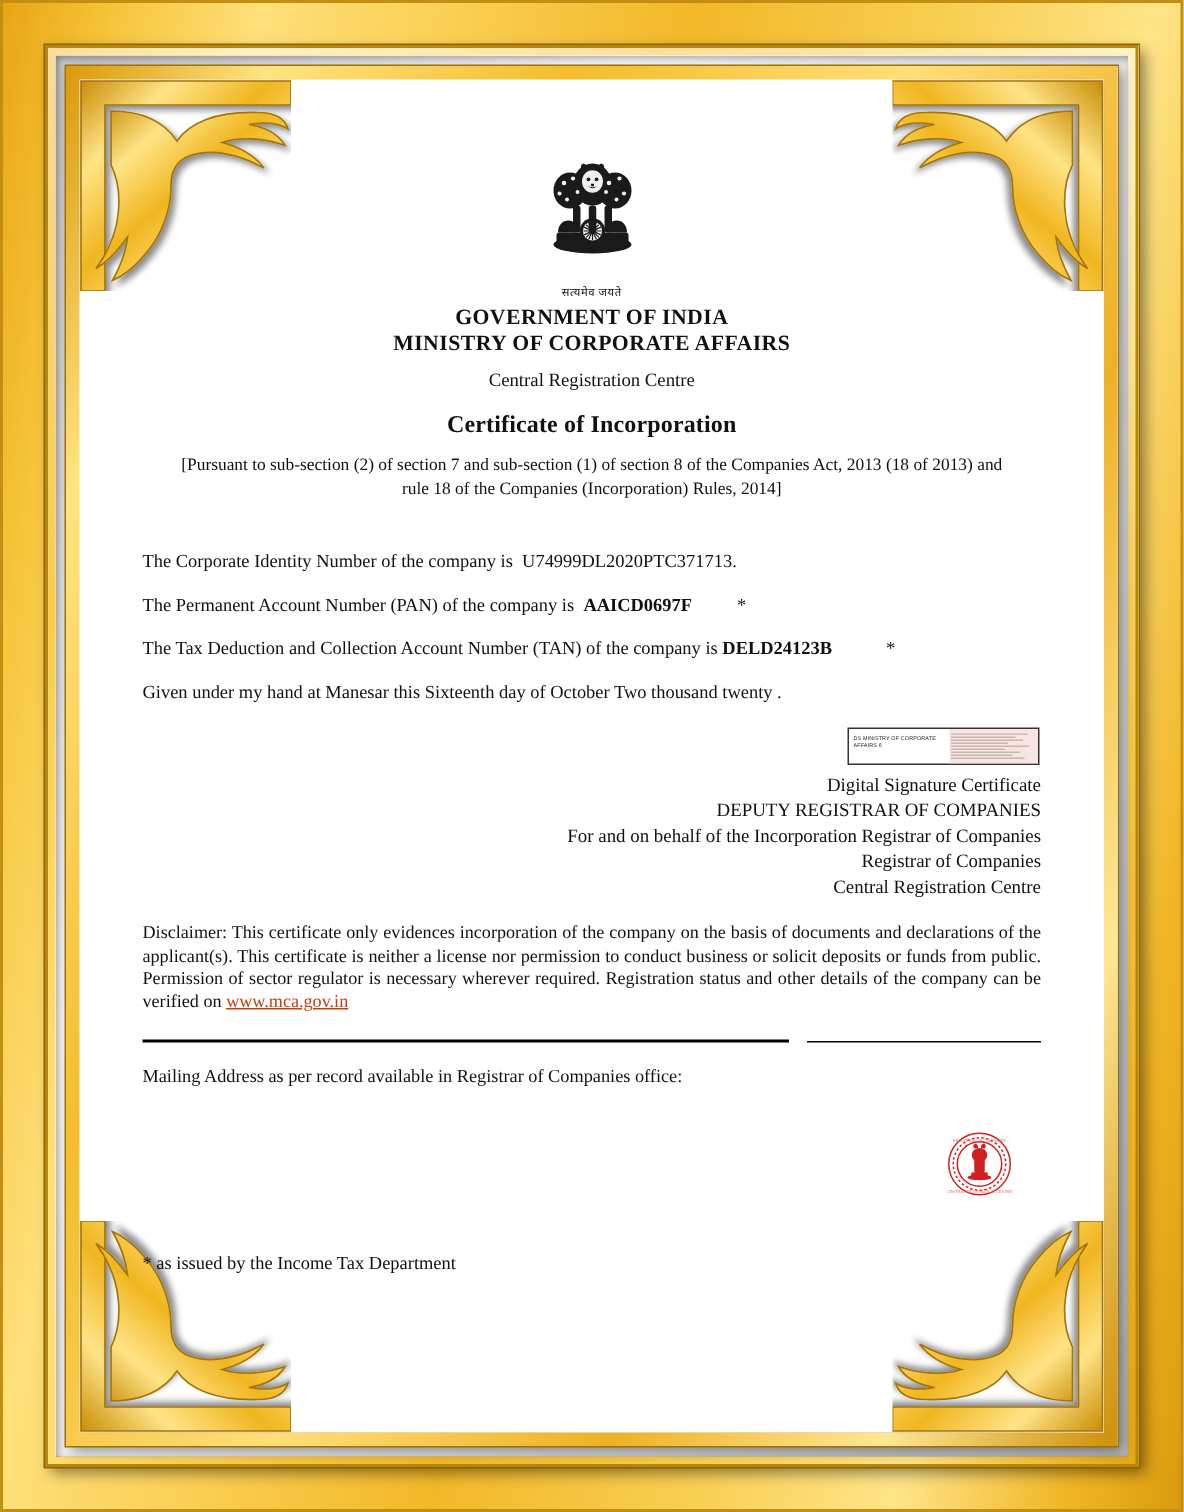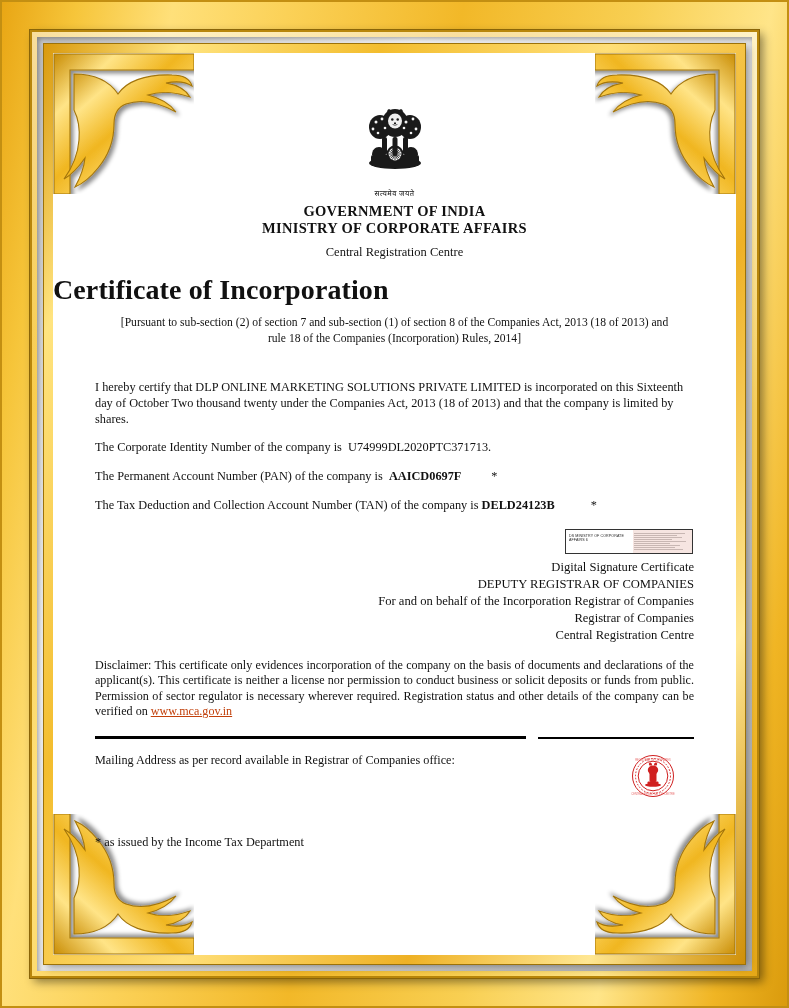--- a/index.html
+++ b/index.html
@@ -75,21 +75,21 @@
   }
   .emblem{display:inline-block;}
   .org-title{
     text-align:center;font-weight:bold;font-size:14.5px;line-height:16.5px;
     letter-spacing:.3px;margin-top:5px;
   }
   .org-sub{
     text-align:center;font-size:12.5px;margin-top:9px;
   }
   .cert-title{
-    font-weight:bold;font-size:28px;margin-top:14px;
+    text-align:center;font-weight:bold;font-size:16px;margin-top:14px;
     letter-spacing:.1px;
   }
   .pursuant{
     text-align:center;font-size:11.6px;line-height:15.5px;margin-top:9px;
     padding:0 23px;
   }
 
   .body-block{margin:34px 42px 0 42px;font-size:12.3px;line-height:15.8px;}
   .body-block p{margin:0 0 13px 0;}
   .p-cin{margin-top:2px;}
@@ -288,35 +288,35 @@
   <div class="org-sub">Central Registration Centre</div>
 
   <div class="cert-title">Certificate of Incorporation</div>
 
   <div class="pursuant">
     <div>[Pursuant to sub-section (2) of section 7 and sub-section (1) of section 8 of the Companies Act, 2013 (18 of 2013) and</div>
     <div>rule 18 of the Companies (Incorporation) Rules, 2014]</div>
   </div>
 
   <div class="body-block">
-    <p>I hereby certify that DLP ONLINE MARKETING SOLUTIONS PRIVATE LIMITED is incorporated on this Sixteenth day of October Two thousand twenty under the Companies Act, 2013 (18 of 2013) and that the company is limited by shares.</p>
     <p class="p-cin">
       <span>The Corporate Identity Number of the company is</span>&nbsp;
       <span>U74999DL2020PTC371713.</span>
     </p>
     <p style="margin-top:6px">
       <span>The Permanent Account Number (PAN) of the company is</span>&nbsp;
       <span class="mono-strong">AAICD0697F</span>
       <span class="star">*</span>
     </p>
     <p>
       <span>The Tax Deduction and Collection Account Number (TAN) of the company is</span>
       <span class="mono-strong">DELD24123B</span>
       <span class="star2">*</span>
     </p>
+    <p style="margin-top:14px">Given under my hand at Manesar this Sixteenth day of October Two thousand twenty .</p>
   </div>
 
   <div class="sig-stamp-row">
     <div class="ds-stamp">
       <div class="ds-stamp-left">DS MINISTRY OF CORPORATE AFFAIRS 6</div>
       <div class="ds-stamp-right">
         <div class="ds-noise">
           <i style="top:1px;width:92%"></i>
             <i style="top:3px;width:78%"></i>
           <i style="top:5px;width:88%"></i>

